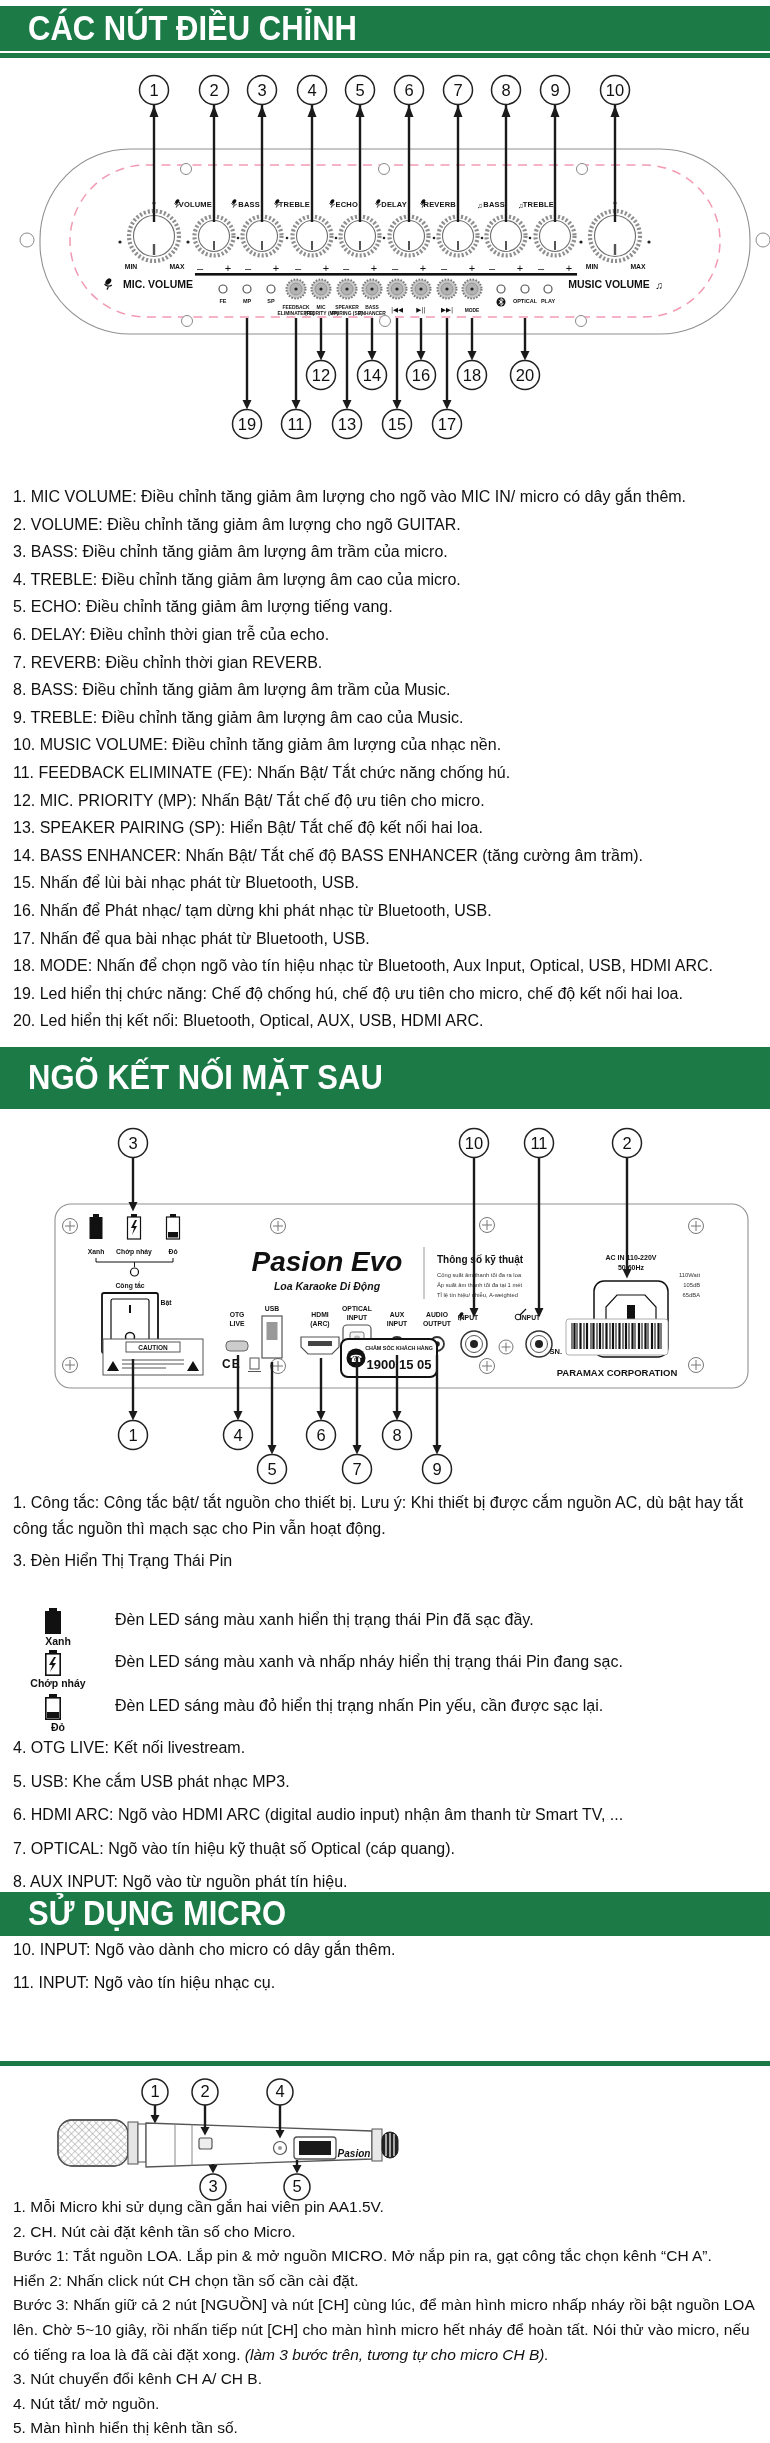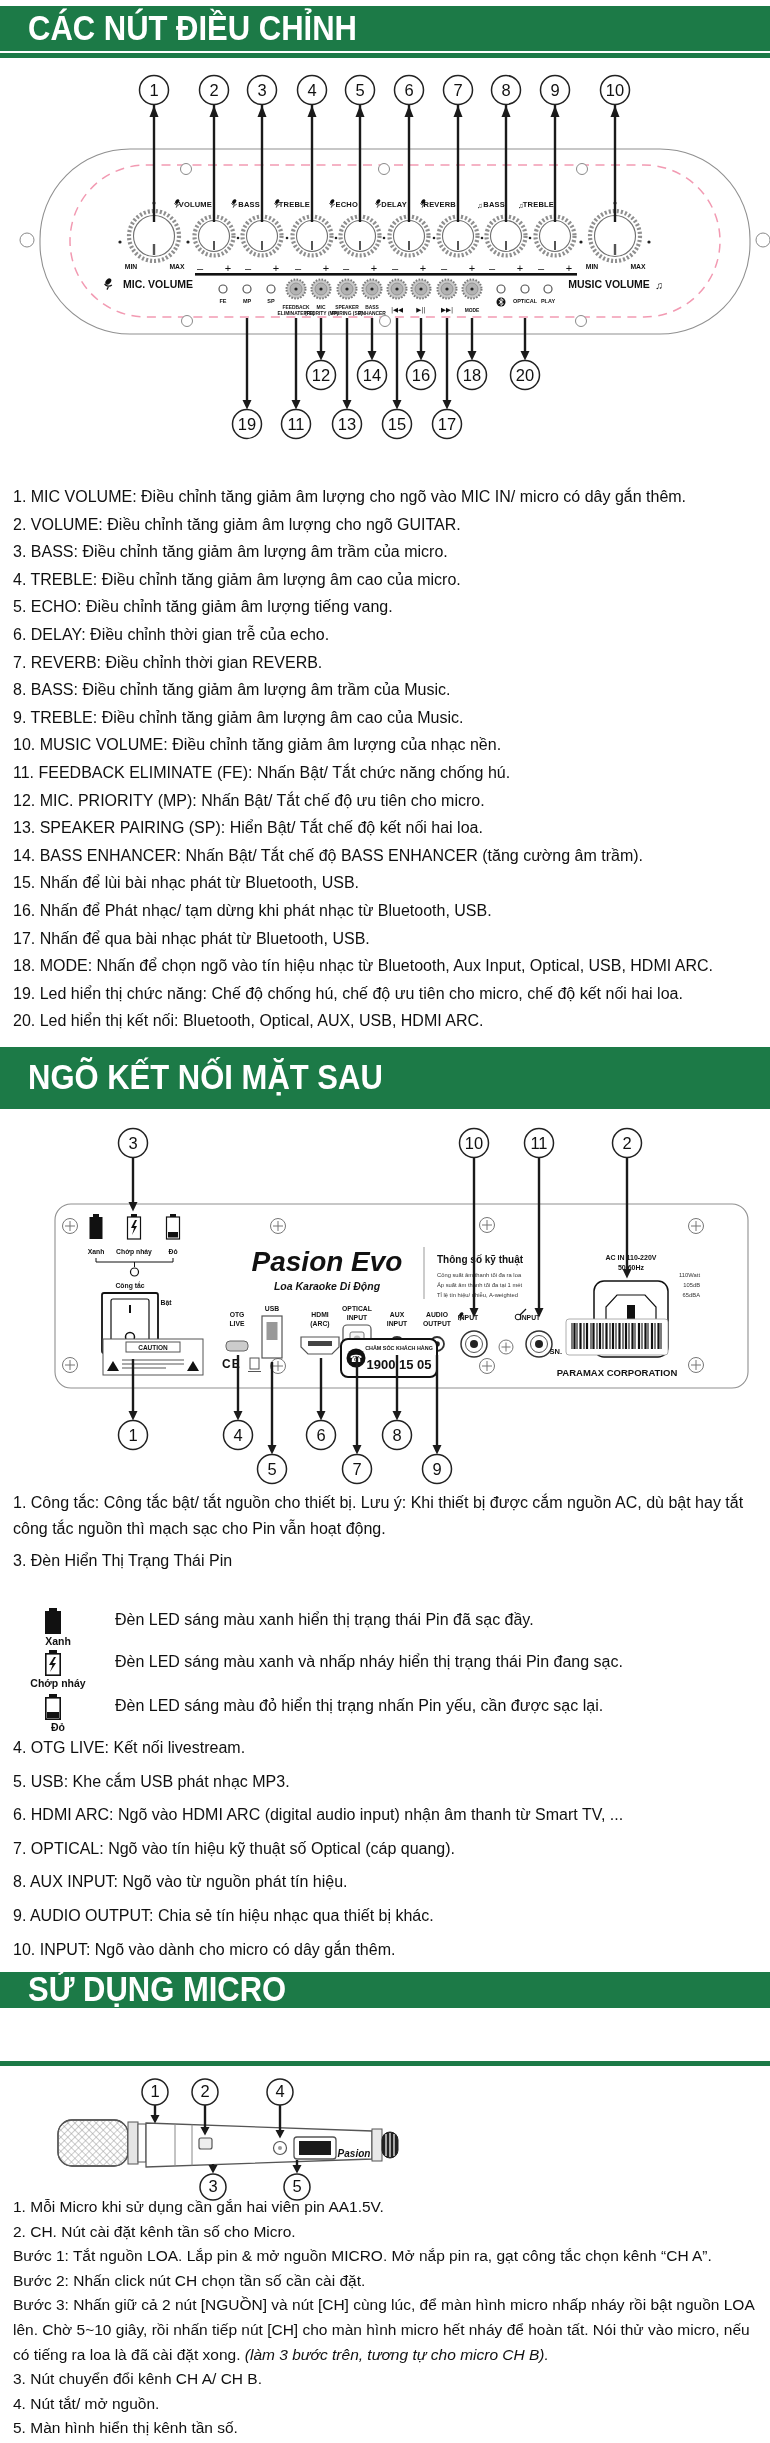--- a/index.html
+++ b/index.html
@@ -740,21 +740,21 @@
     <div class="li"><b>4. OTG LIVE:</b> <span>Kết nối livestream.</span></div>
     <div class="li"><b>5. USB:</b> <span>Khe cắm USB phát nhạc MP3.</span></div>
     <div class="li"><b>6. HDMI ARC:</b> <span>Ngõ vào HDMI ARC (digital audio input) nhận âm thanh từ Smart TV, ...</span></div>
     <div class="li"><b>7. OPTICAL:</b> <span>Ngõ vào tín hiệu kỹ thuật số Optical (cáp quang).</span></div>
     <div class="li"><b>8. AUX INPUT:</b> <span>Ngõ vào từ nguồn phát tín hiệu.</span></div>
     <div class="li"><b>9. AUDIO OUTPUT:</b> <span>Chia sẻ tín hiệu nhạc qua thiết bị khác.</span></div>
     <div class="li"><b>10. INPUT:</b> <span>Ngõ vào dành cho micro có dây gắn thêm.</span></div>
     <div class="li"><b>11. INPUT:</b> <span>Ngõ vào tín hiệu nhạc cụ.</span></div>
   </div>
 
-  <div class="band" style="top:1972px;height:36px">
+  <div class="band" style="top:1892px;height:44px">
     <div class="t">SỬ DỤNG MICRO</div>
   </div>
   <div class="rule" style="top:2061px"></div>
 
   <svg class="abs" style="top:2070px" width="770" height="132" viewBox="0 0 770 132">
     <defs>
       <pattern id="hx1" width="5" height="5" patternUnits="userSpaceOnUse" patternTransform="rotate(45)">
         <line x1="0" y1="0" x2="0" y2="5" stroke="#999" stroke-width="1"></line>
       </pattern>
       <pattern id="hx2" width="5" height="5" patternUnits="userSpaceOnUse" patternTransform="rotate(-45)">
@@ -817,20 +817,20 @@
           <circle class="cc" cx="297" cy="117" r="13"></circle>
           <text class="ct" x="297" y="122" font-size="15">5</text>
         </g>
     </g>
   </svg>
 
   <div class="list l3" style="top:2195px">
     <div class="li"><b>1.</b> <span>Mỗi Micro khi sử dụng cần gắn hai viên pin AA1.5V.</span></div>
     <div class="li"><b>2. CH.</b> <span>Nút cài đặt kênh tần số cho Micro.</span></div>
     <div class="li"><b>Bước 1:</b> <span>Tắt nguồn LOA. Lắp pin &amp; mở nguồn MICRO. Mở nắp pin ra, gạt công tắc chọn kênh “CH A”.</span></div>
-    <div class="li"><b>Bước 2:</b> <span>Nhấn click nút CH chọn tần số cần cài đặt.</span></div>
+    <div class="li"><b>Hiển 2:</b> <span>Nhấn click nút CH chọn tần số cần cài đặt.</span></div>
     <div class="li"><b>Bước 3:</b> <span>Nhấn giữ cả 2 nút [NGUỒN] và nút [CH] cùng lúc, để màn hình micro nhấp nháy rồi bật nguồn LOA lên. Chờ 5~10 giây, rồi nhấn tiếp nút [CH] cho màn hình micro hết nháy để hoàn tất. Nói thử vào micro, nếu có tiếng ra loa là đã cài đặt xong.</span> <i>(làm 3 bước trên, tương tự cho micro CH B).</i></div>
     <div class="li"><b>3.</b> <span>Nút chuyển đổi kênh CH A/ CH B.</span></div>
     <div class="li"><b>4.</b> <span>Nút tắt/ mở nguồn.</span></div>
     <div class="li"><b>5.</b> <span>Màn hình hiển thị kênh tần số.</span></div>
   </div>
 
 </div>
 
 </body></html>

